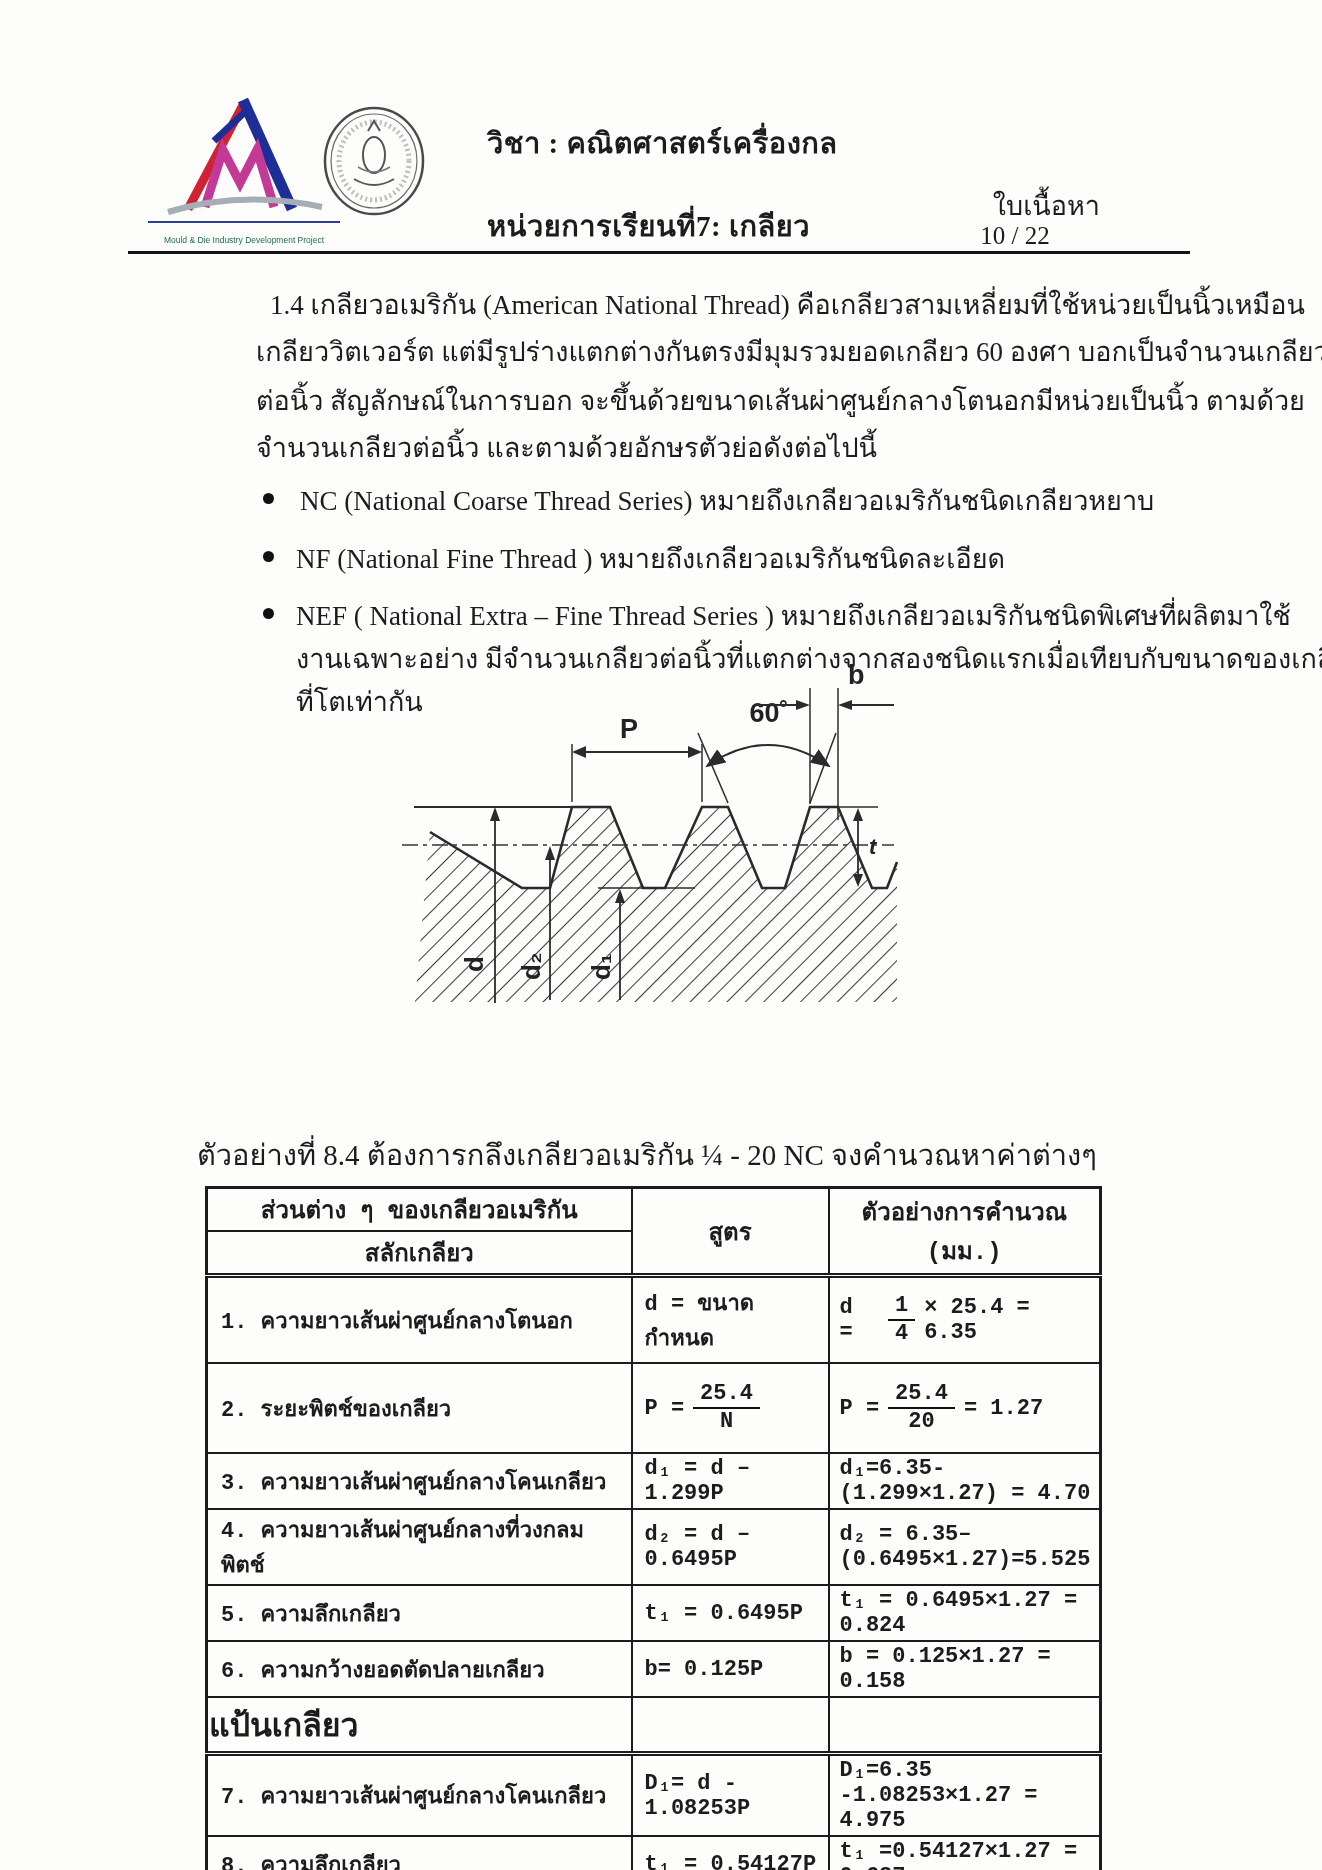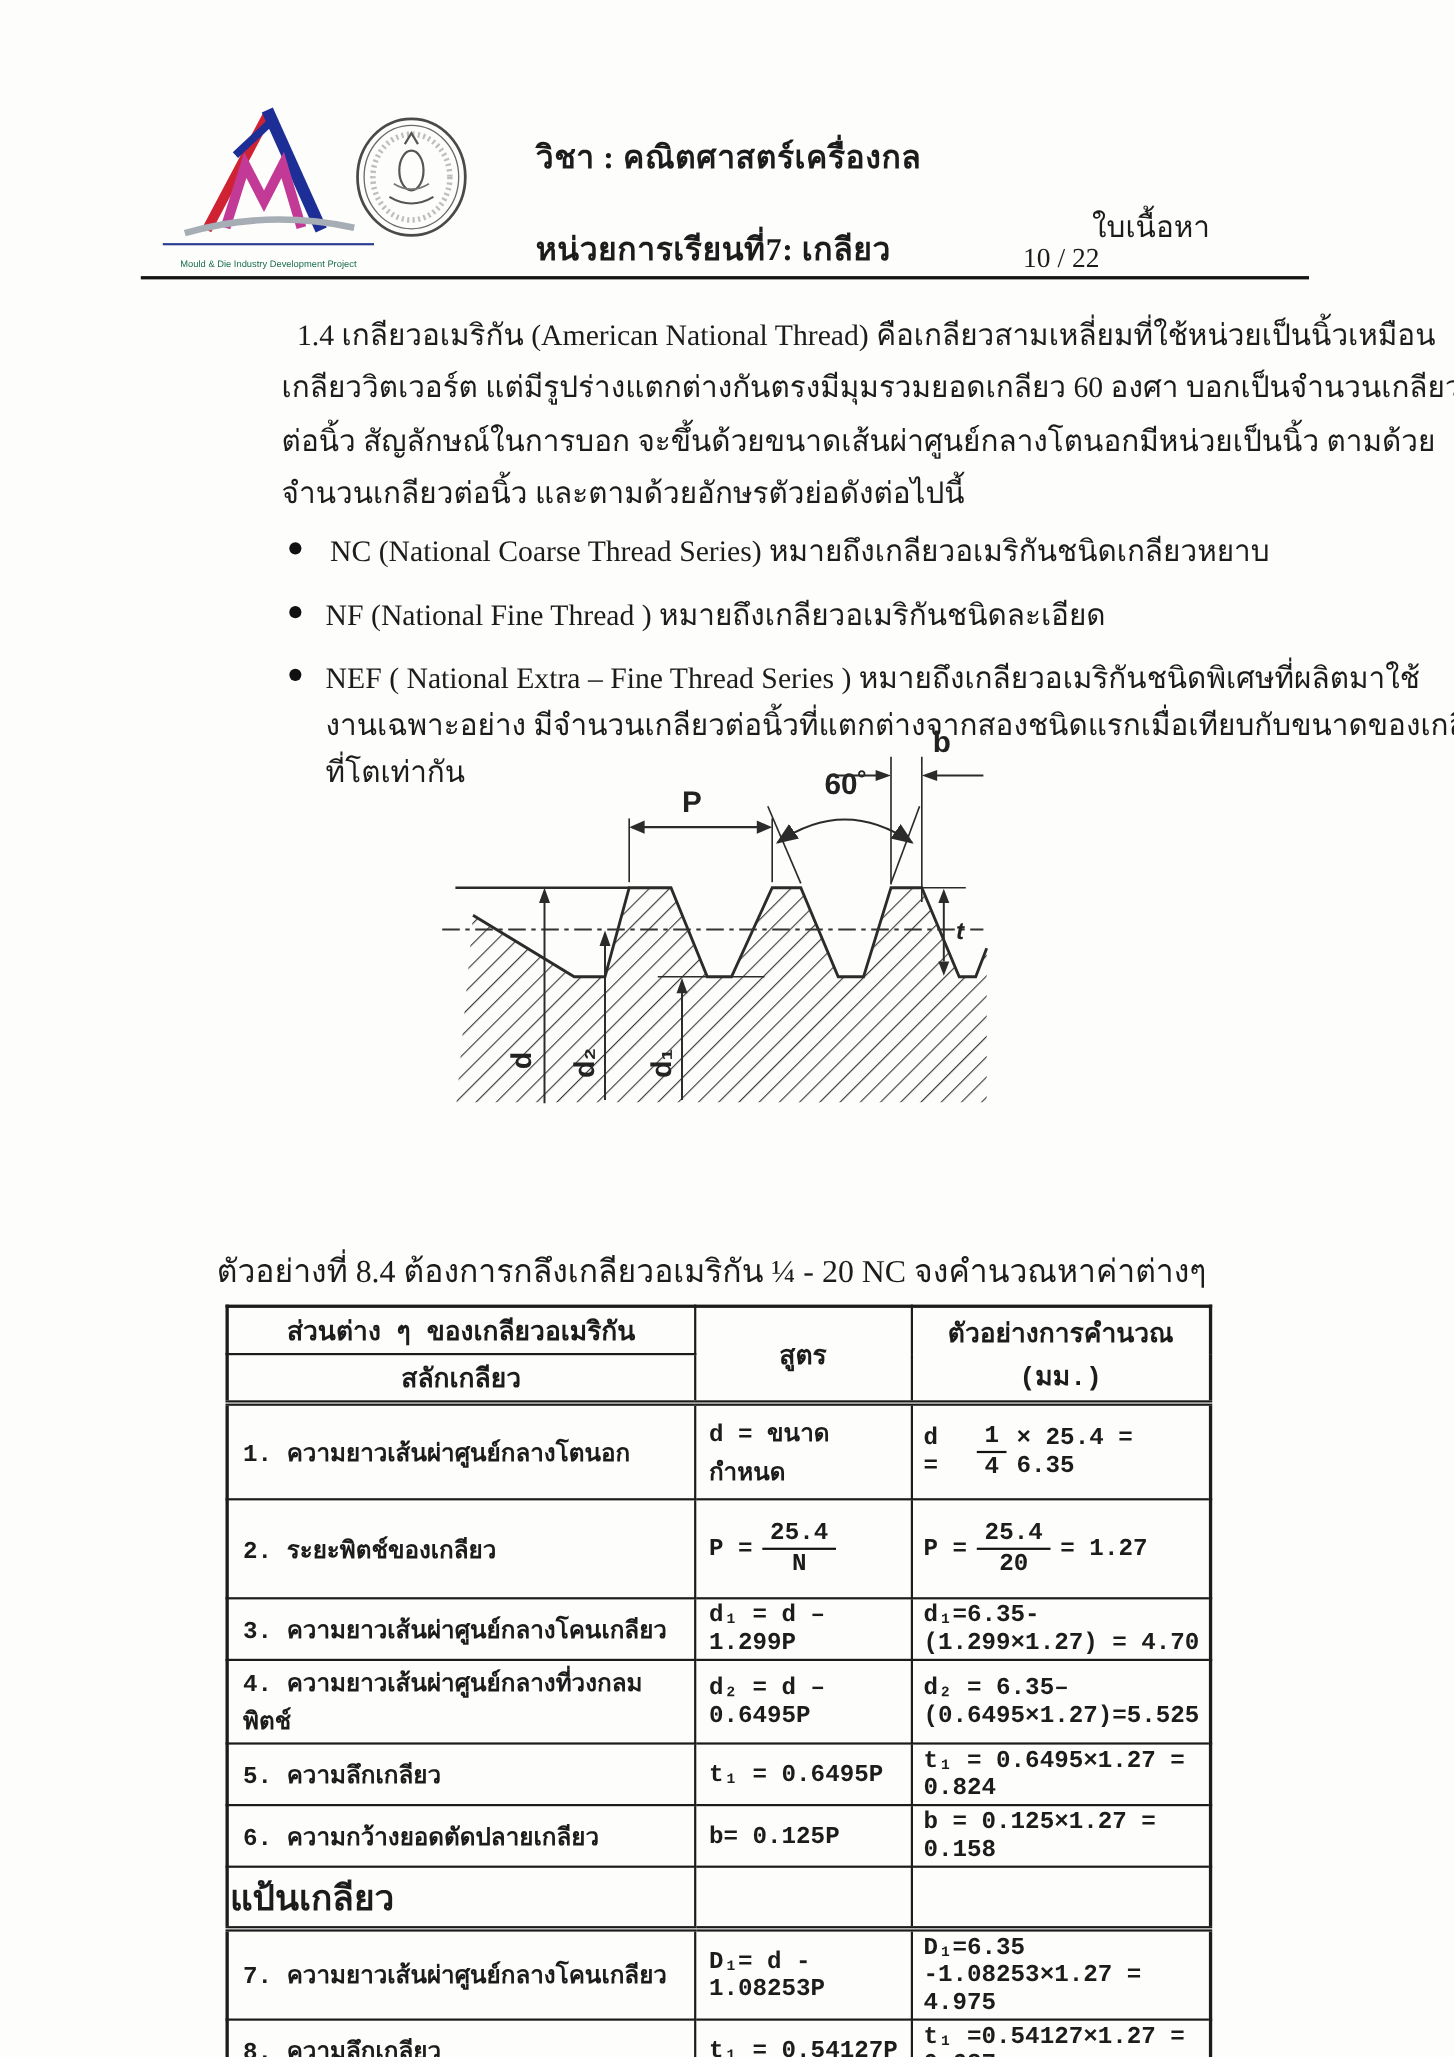--- a/index.html
+++ b/index.html
@@ -3,21 +3,21 @@
 <meta charset="utf-8">
 <style>
   html,body{margin:0;padding:0;background:#888;}
   .page{position:relative;width:1322px;height:1870px;background:#fdfdfc;margin:0 auto;
         font-family:"Liberation Serif","DejaVu Serif",serif;color:#1c1c1c;overflow:hidden;}
   .abs{position:absolute;}
   
   .title-subject{left:487px;top:120px;font-size:29px;font-weight:bold;letter-spacing:.5px;}
   .title-unit{left:487px;top:203px;font-size:29px;font-weight:bold;letter-spacing:.5px;}
   .sheet-label{left:930px;top:184px;width:170px;text-align:right;font-size:27px;}
-  .page-num{left:930px;top:222px;width:170px;text-align:left;font-size:25px;}
+  .page-num{left:930px;top:222px;width:170px;text-align:center;font-size:25px;}
   .header-rule{left:128px;top:251px;width:1062px;height:3px;background:#151515;}
   .logo-caption{left:148px;top:221px;width:192px;text-align:center;font-size:8.5px;
                 color:#1b6e4e;border-top:2px solid #2c3f93;padding-top:12px;
                 font-family:"Liberation Sans",sans-serif;}
   
   .bline{font-size:27px;white-space:nowrap;}
   .p-l1{left:222px;top:283px;margin-left:48px;}
   .p-l2{left:256px;top:330px;}
   .p-l3{left:256px;top:379px;}
   .p-l4{left:256px;top:426px;}

